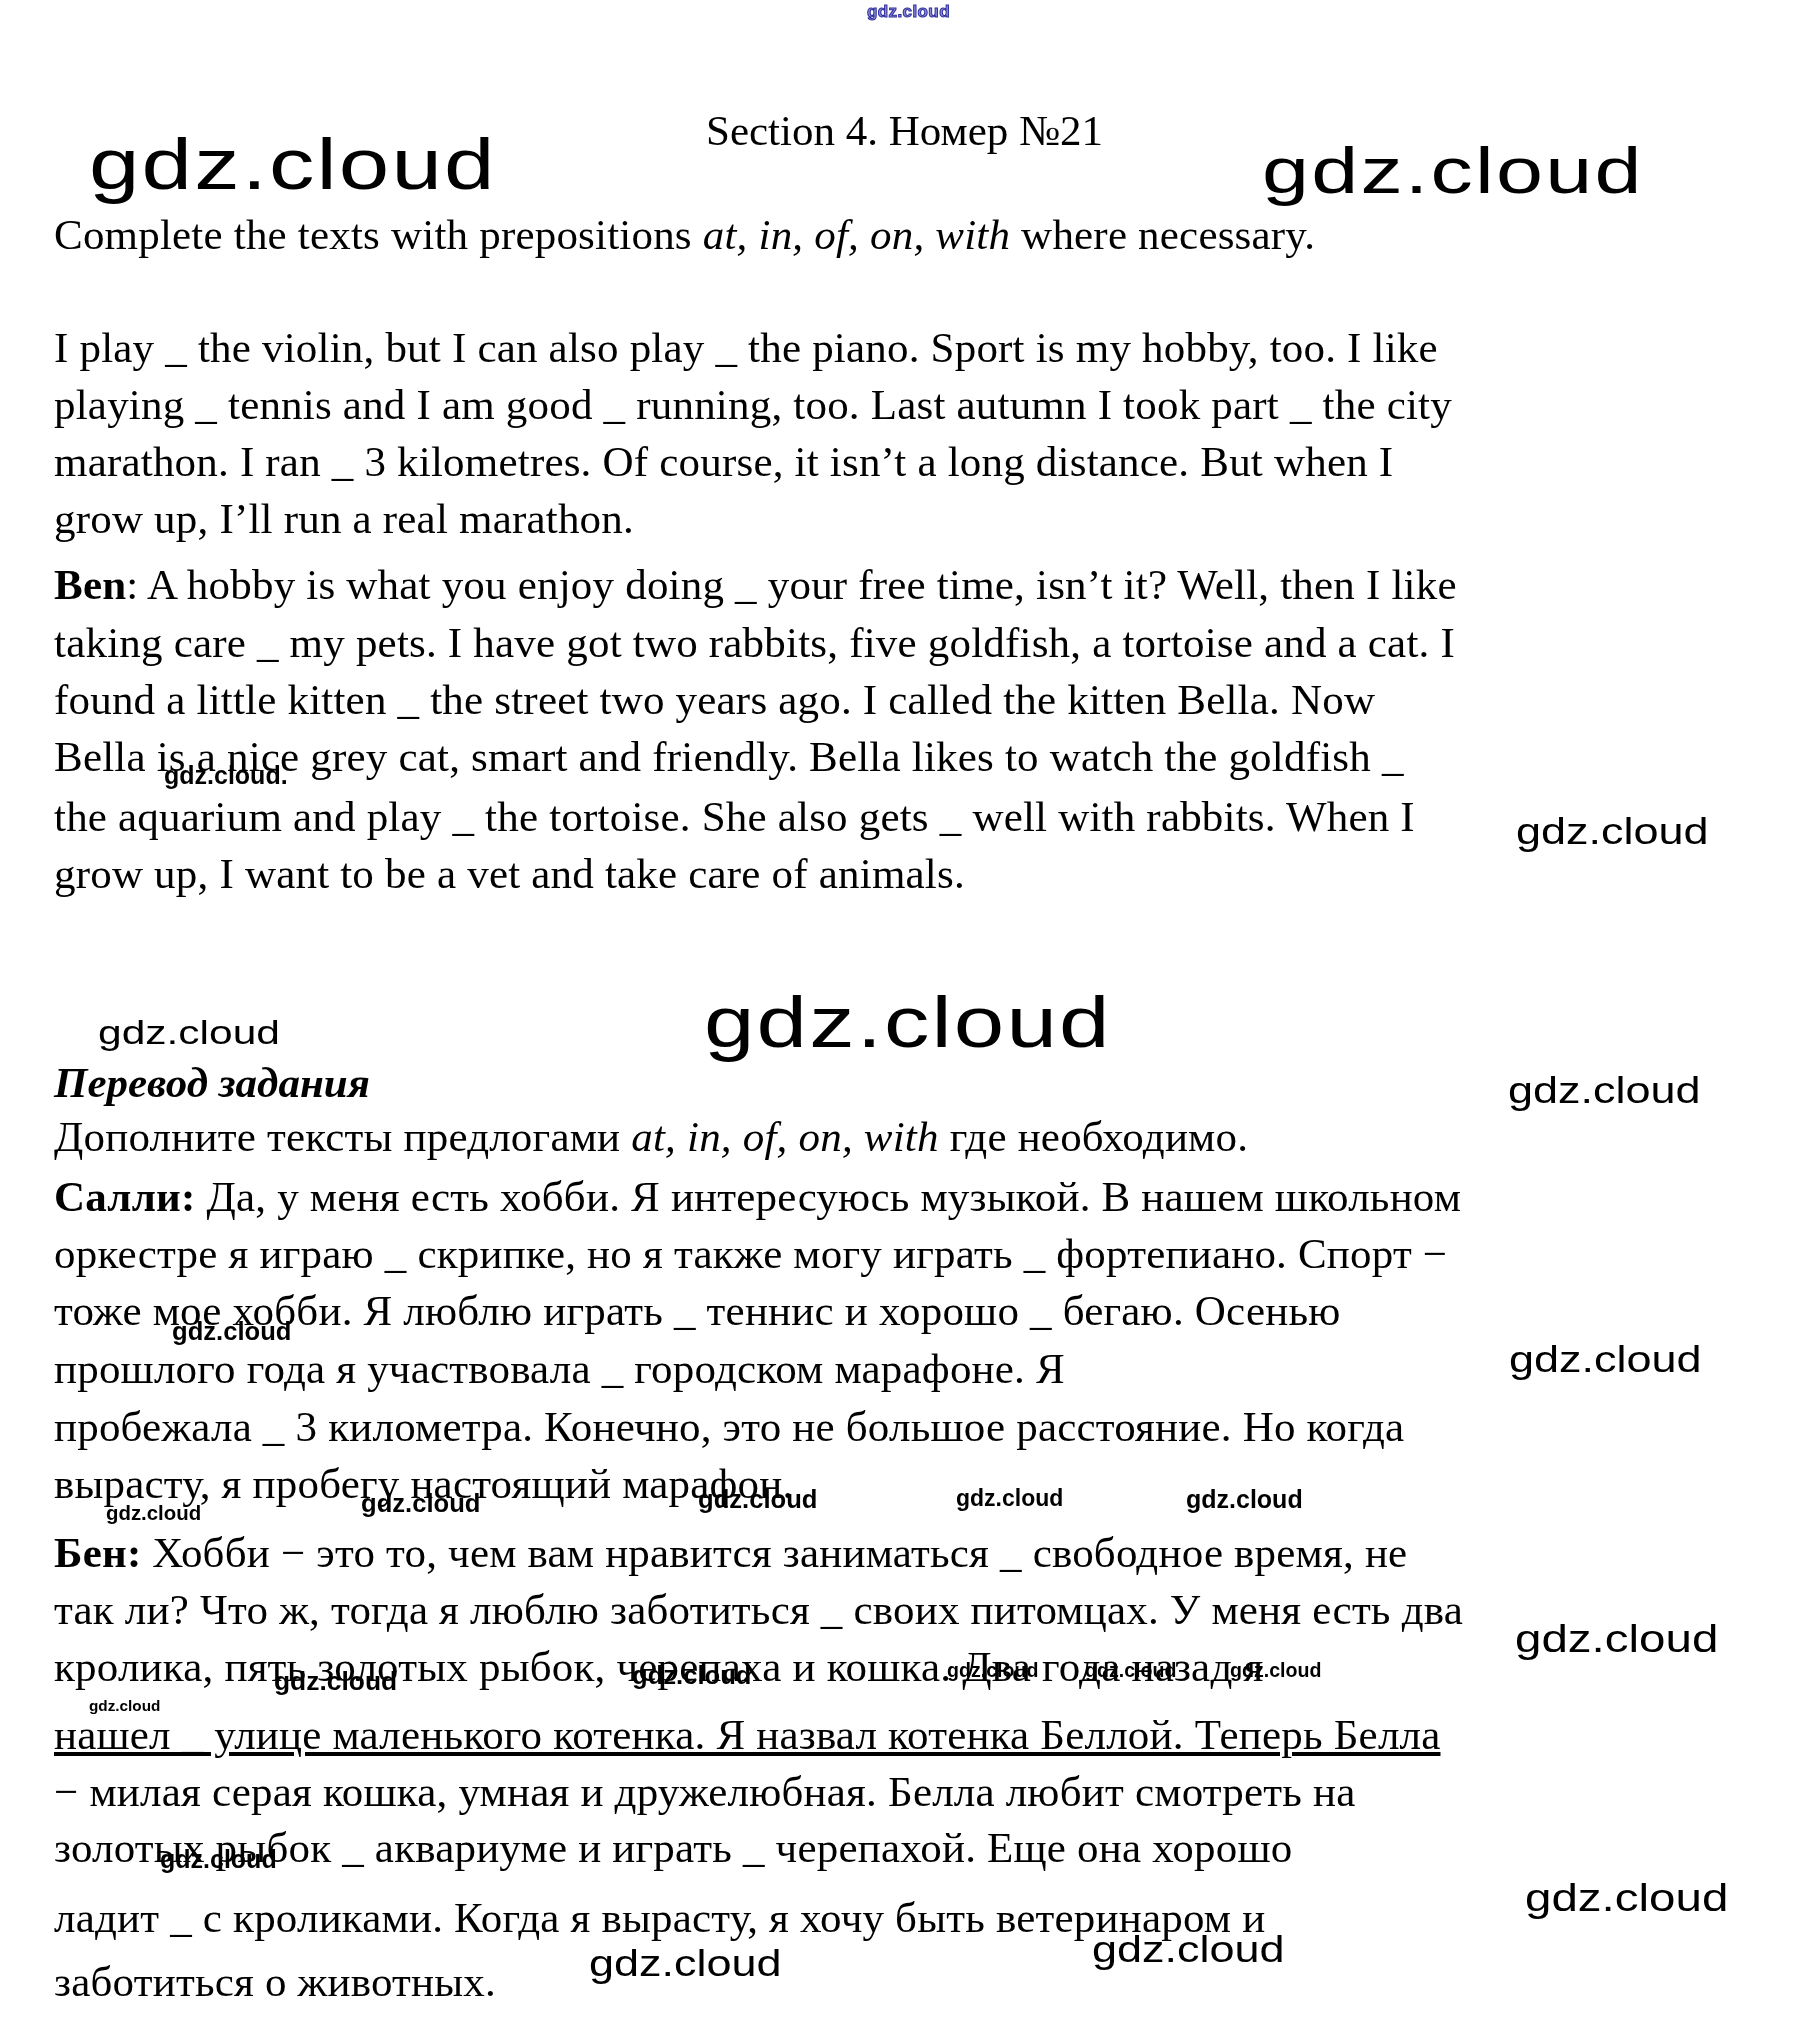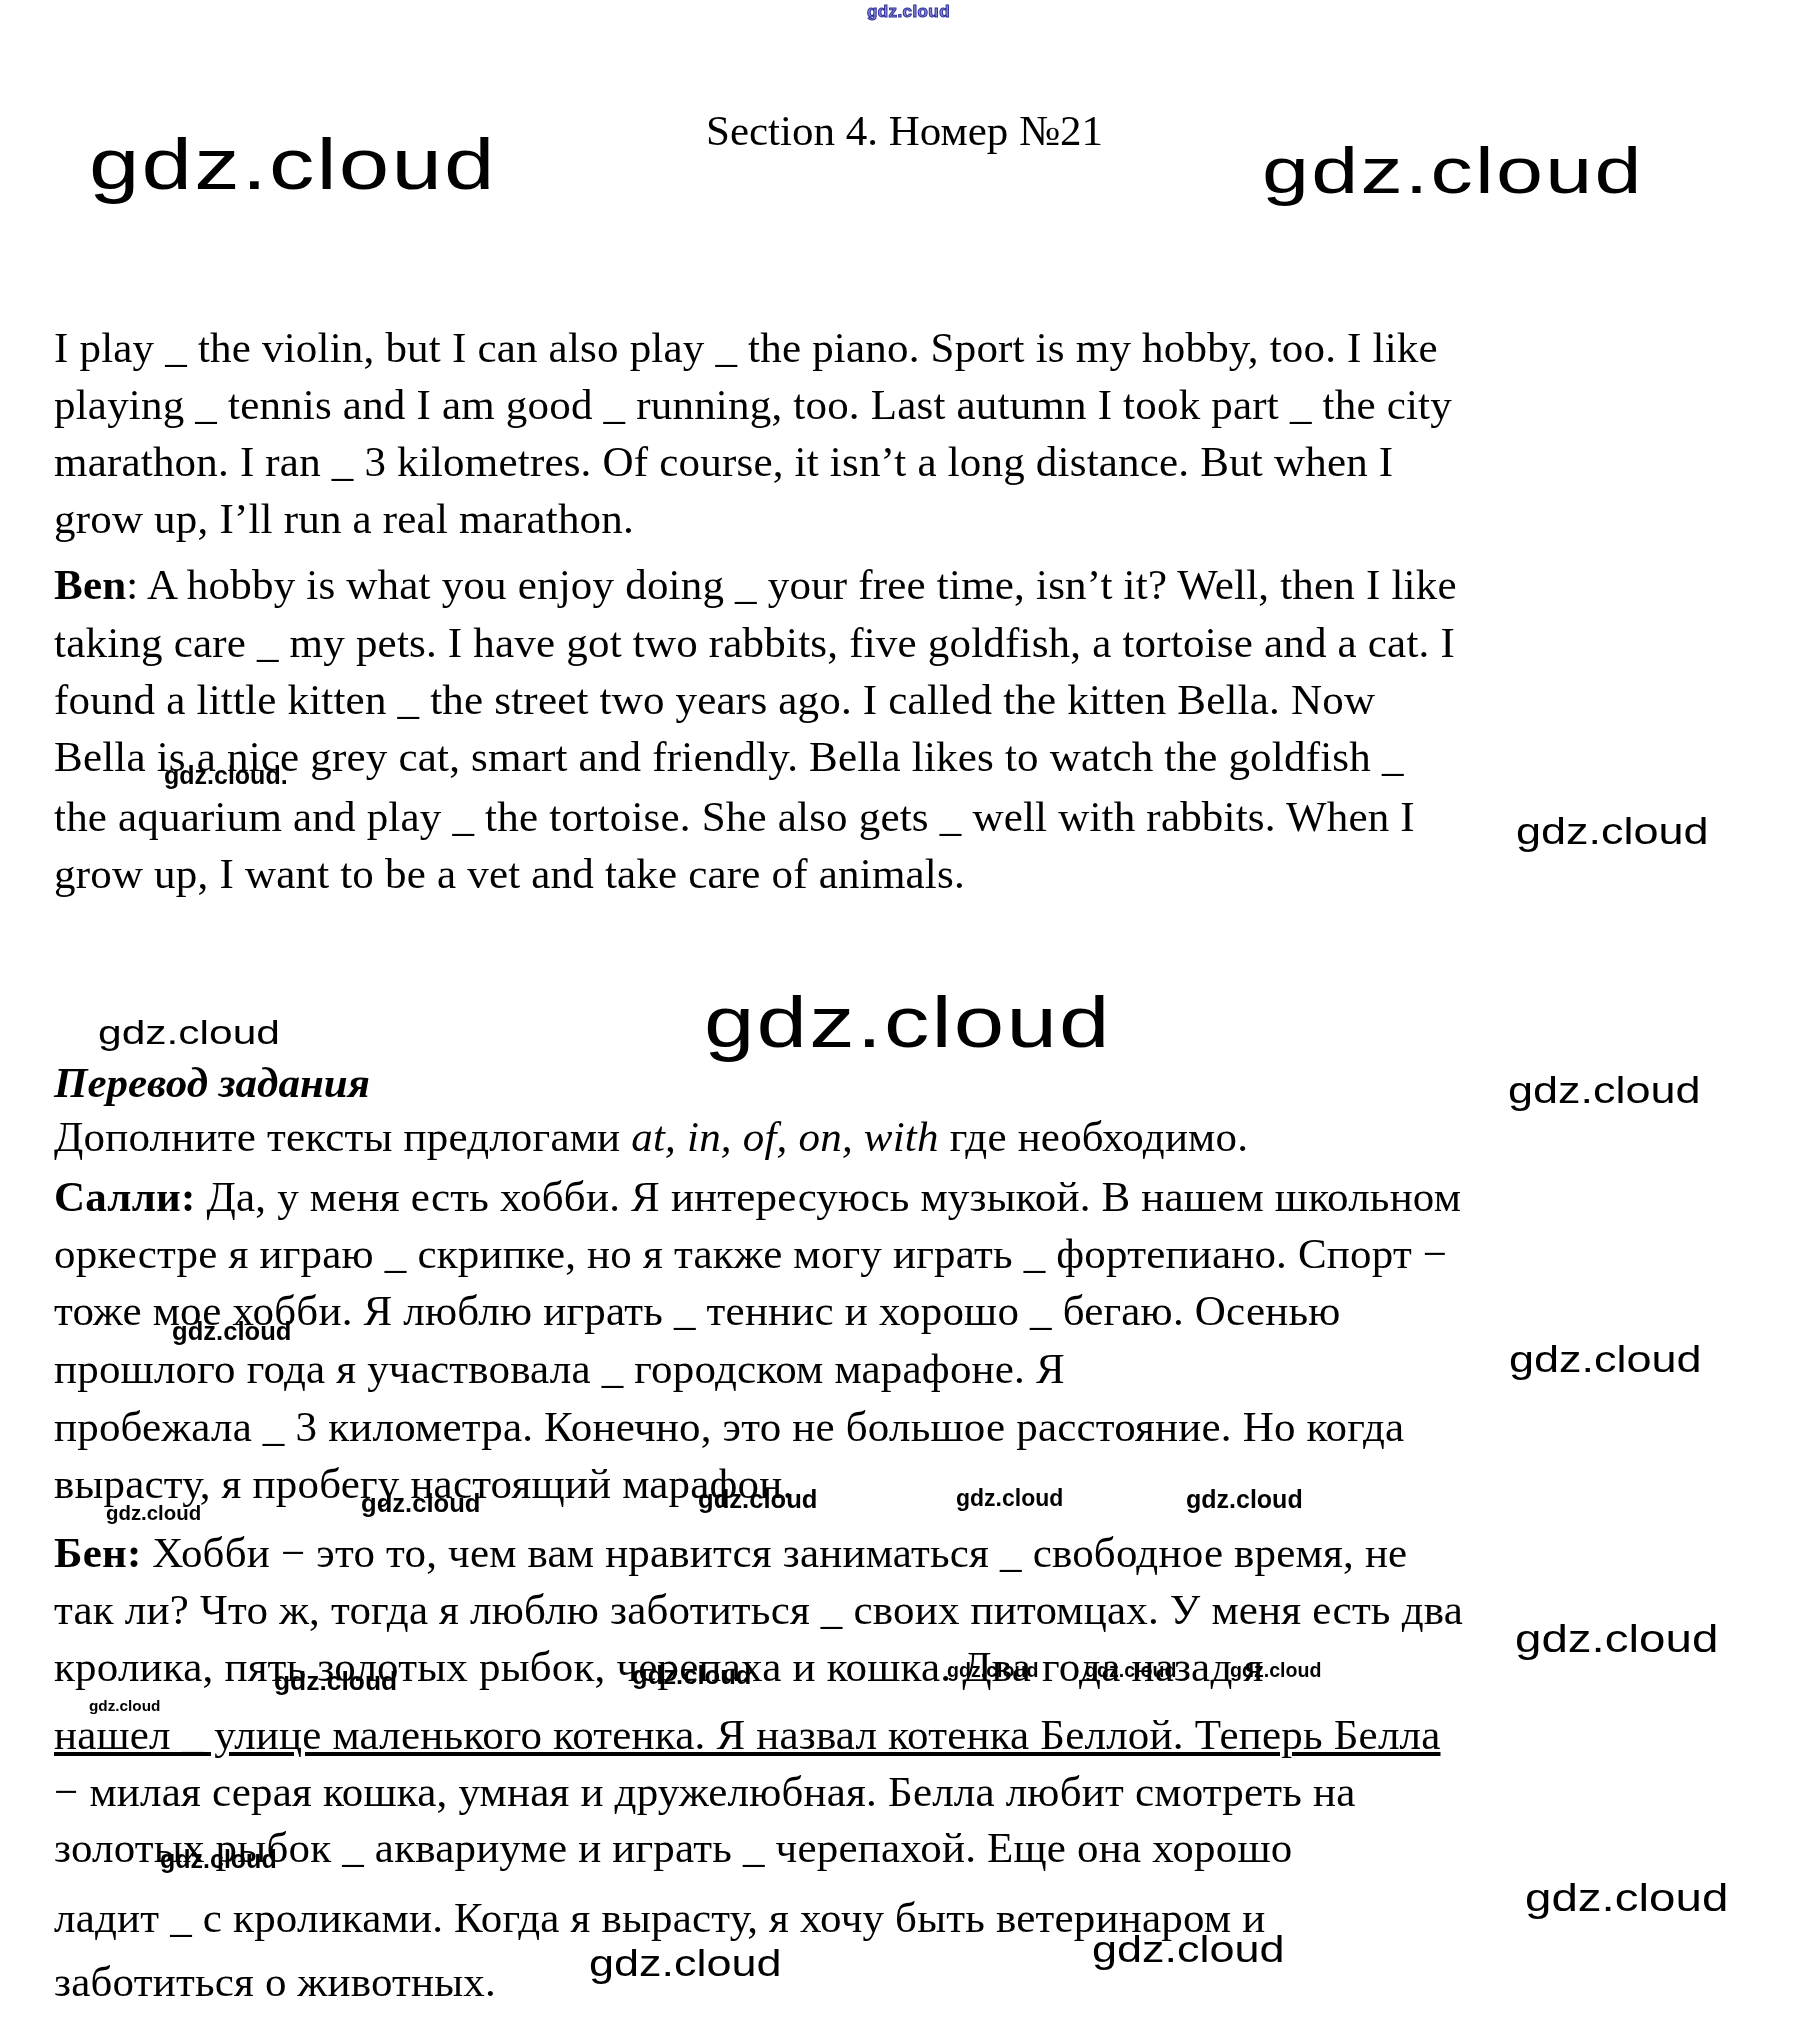--- a/index.html
+++ b/index.html
@@ -83,20 +83,21 @@
       <span class="wm" style="left: 89px; top: 1698px; font-size: 15.3px; font-weight: 600;">gdz.cloud</span>
       <span class="wm" style="left: 160px; top: 1847px; font-size: 25px; font-weight: 600;">gdz.cloud</span>
       <span class="wm wm-r" style="left: 1525px; top: 1879px; font-size: 38px; font-weight: 500;">gdz.cloud</span>
       <span class="wm wm-r" style="left: 589px; top: 1946px; font-size: 36px; font-weight: 500;">gdz.cloud</span>
       <span class="wm wm-r" style="left: 1092px; top: 1932px; font-size: 36px; font-weight: 500;">gdz.cloud</span>
     </div>
 
   <div id="title" class="h-center">Section 4. Номер №21</div>
 
   <div class="layer">
+      <div class="tline" style="top: 210px;"><span>Complete the texts with prepositions </span><span class="i">at, in, of, on, with</span><span> where necessary.</span></div>
       <div class="tline" style="top: 323px;"><span>I play _ the violin, but I can also play _ the piano. Sport is my hobby, too. I like</span></div>
       <div class="tline" style="top: 380px; font-family: Liberation Serif, serif;"><span>playing _ tennis and I am good _ running, too. Last autumn I took part _ the city</span></div>
       <div class="tline" style="top: 437px;"><span>marathon. I ran _ 3 kilometres. Of course, it isn’t a long distance. But when I</span></div>
       <div class="tline" style="top: 494px;"><span>grow up, I’ll run a real marathon.</span></div>
       <div class="tline" style="top: 560px;"><span class="b">Ben</span><span>: A hobby is what you enjoy doing _ your free time, isn’t it? Well, then I like</span></div>
       <div class="tline" style="top: 618px;"><span>taking care _ my pets. I have got two rabbits, five goldfish, a tortoise and a cat. I</span></div>
       <div class="tline" style="top: 675px;"><span>found a little kitten _ the street two years ago. I called the kitten Bella. Now</span></div>
       <div class="tline" style="top: 732px;"><span>Bella is a nice grey cat, smart and friendly. Bella likes to watch the goldfish _</span></div>
       <div class="tline" style="top: 792px;"><span>the aquarium and play _ the tortoise. She also gets _ well with rabbits. When I</span></div>
       <div class="tline" style="top: 849px;"><span>grow up, I want to be a vet and take care of animals.</span></div>

